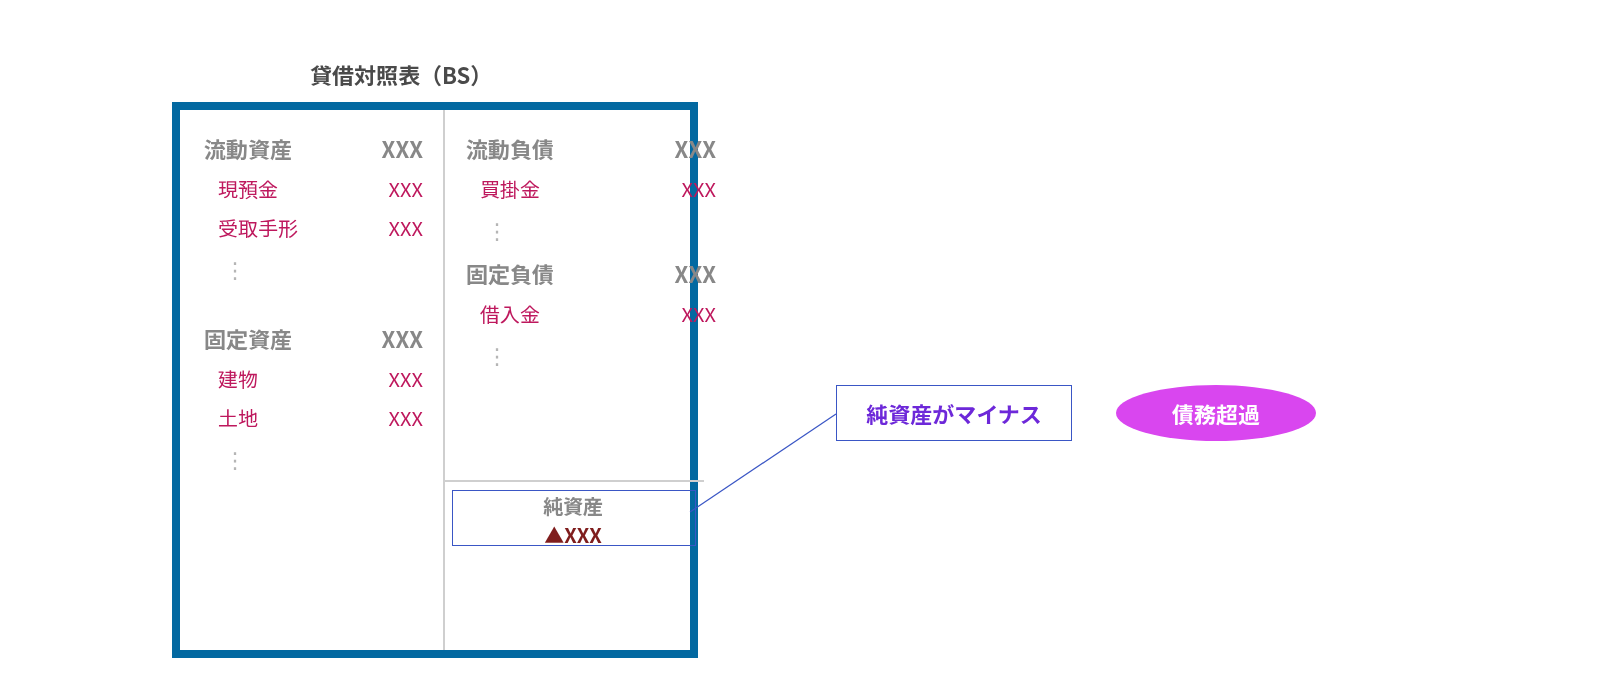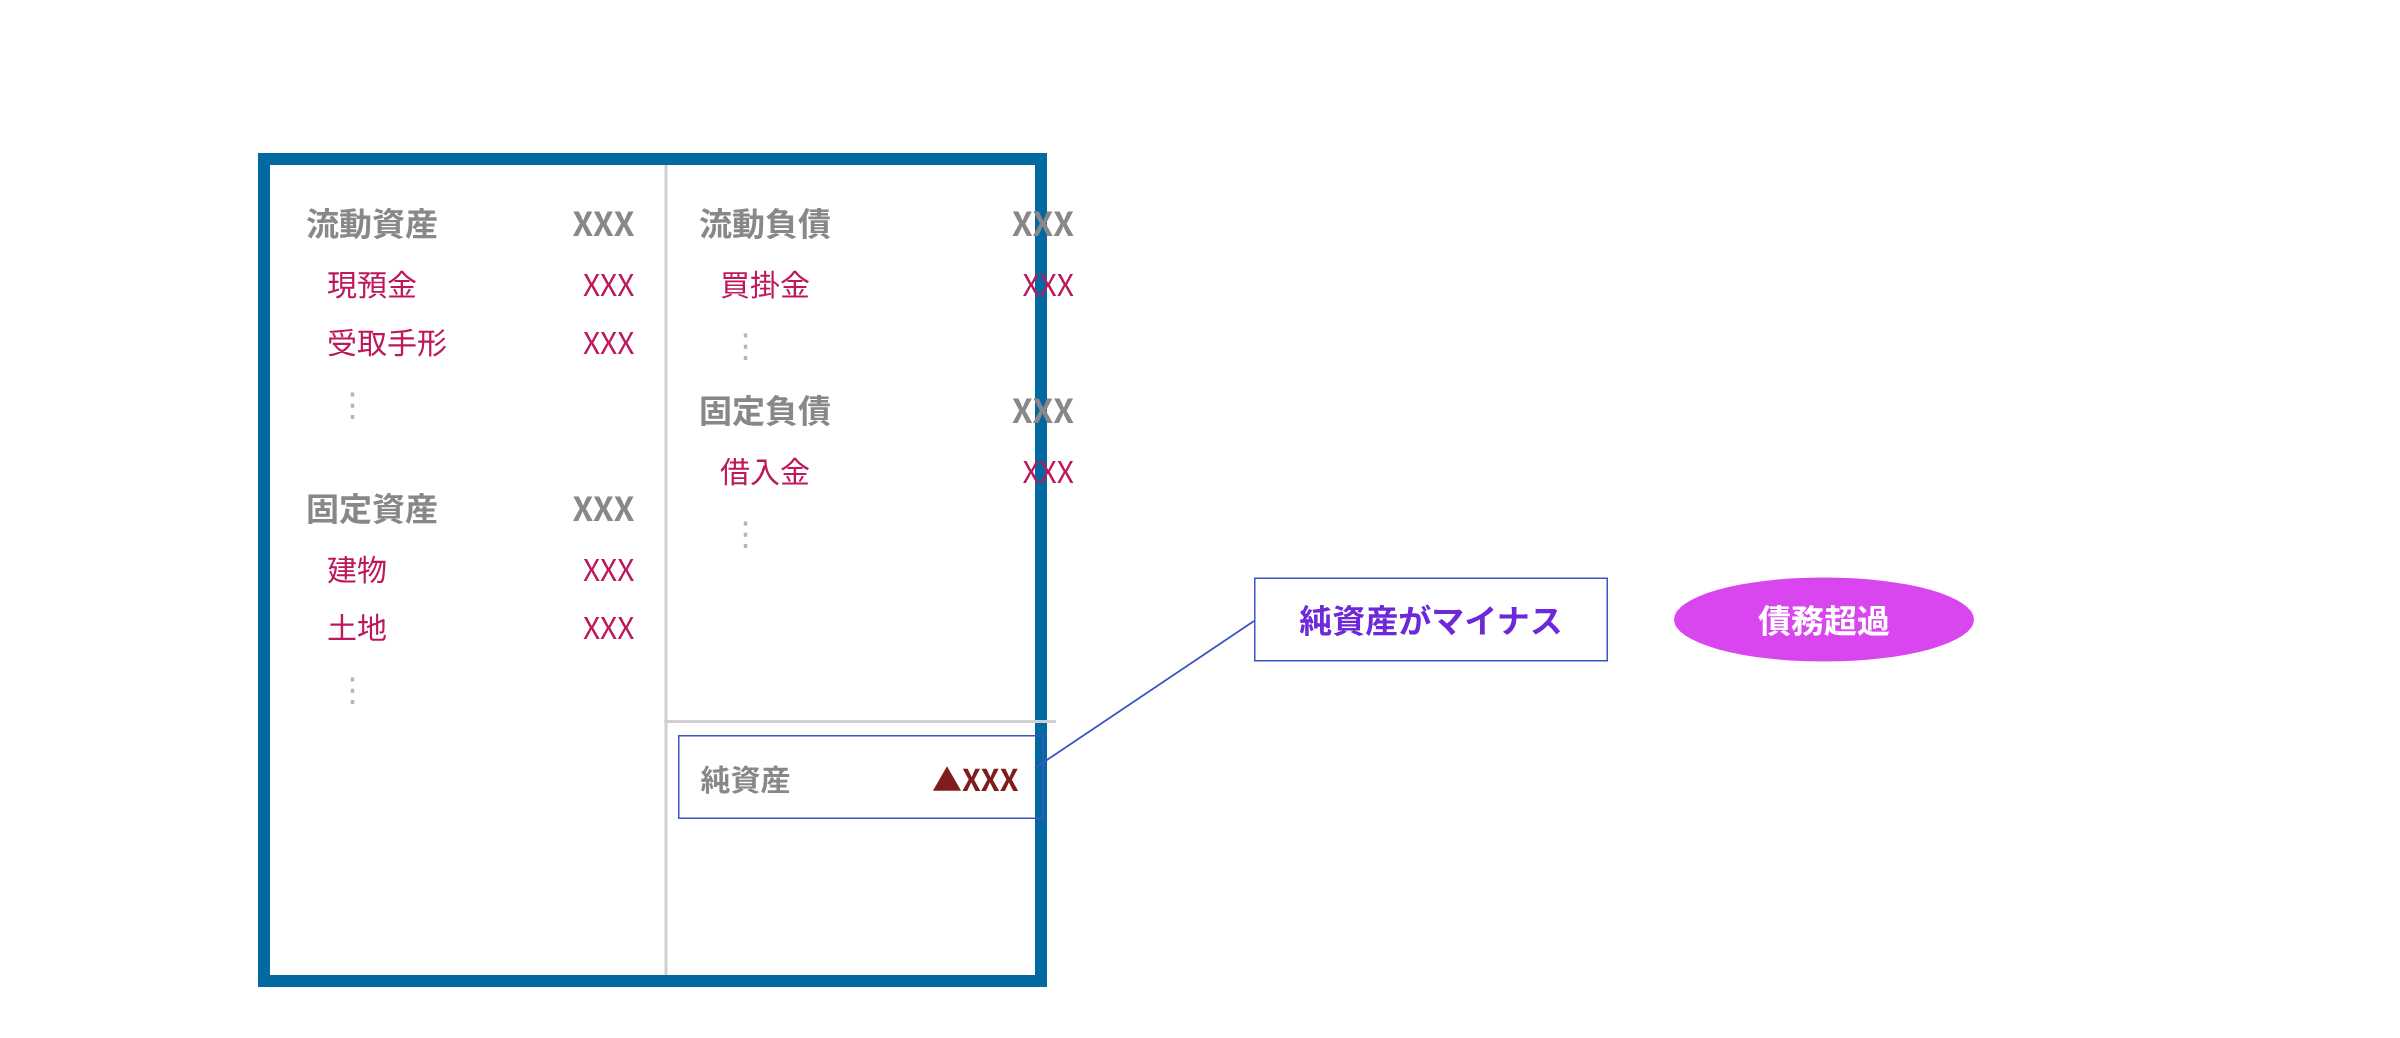--- a/index.html
+++ b/index.html
@@ -76,20 +76,21 @@
     left: 272px;   
     top: 380px;
     width: 244px;
     height: 56px;
     border: 1.5px solid #3a56c5;
     box-sizing: border-box;
     display: flex;
     align-items: center;
     padding: 0 16px 0 14px;
     justify-content: space-between;
+    flex-direction: column;
   }
   .net-box .label { font-size: 20px; font-weight: 700; color: #888; }
   .net-box .val   { font-size: 20px; font-weight: 700; color: #7f1d1d; }
 
   
   .callout-box {
     position: absolute;
     left: 836px;
     top: 385px;
     width: 236px;
@@ -127,20 +128,21 @@
     left: 0; top: 0;
     width: 1600px; height: 692px;
     pointer-events: none;
   }
 </style>
 </head>
 <body>
 
 <div class="stage">
 
+  <div class="bs-title">貸借対照表（BS）</div>
 
   <div class="bs-outer">
     <div class="bs-vline"></div>
     <div class="bs-hline"></div>
 
     <div class="col col-left">
       <div class="row head">
         <span class="label">流動資産</span>
         <span class="val">XXX</span>
       </div>

